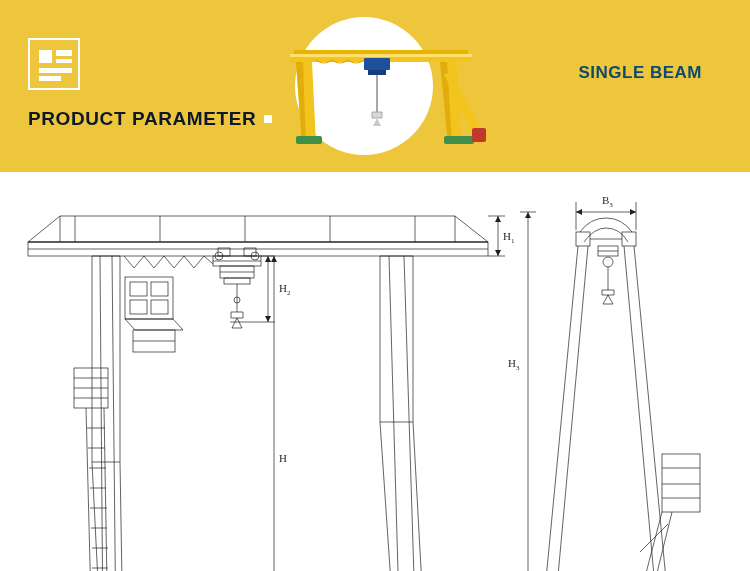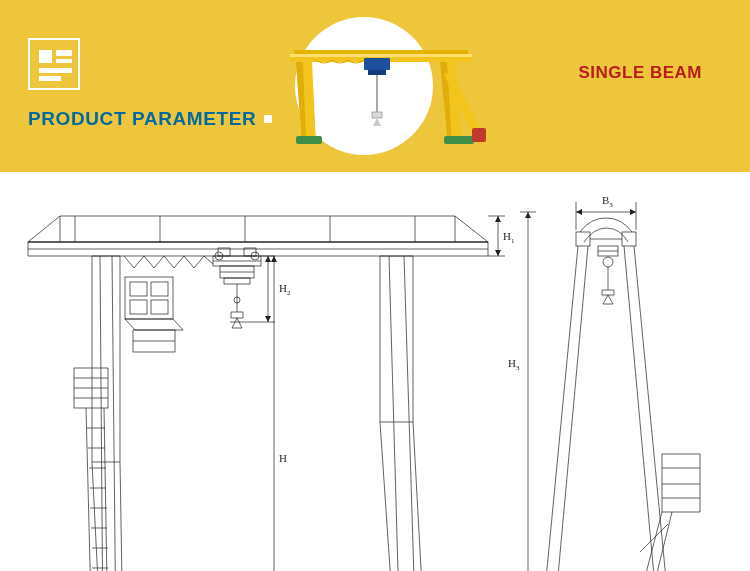--- a/index.html
+++ b/index.html
@@ -42,41 +42,41 @@
     background: #ffffff;
   }
   .logo-box .c1 { left: 9px;  top: 10px; width: 13px; height: 13px; }
   .logo-box .c2 { left: 26px; top: 10px; width: 16px; height: 6px; }
   .logo-box .c3 { left: 26px; top: 19px; width: 16px; height: 4px; }
   .logo-box .c4 { left: 9px;  top: 28px; width: 33px; height: 5px; }
   .logo-box .c5 { left: 9px;  top: 36px; width: 22px; height: 5px; }
 
   .product-title {
     margin-top: 18px;
-    color: #0369a1;
+    color: #0f172a;
     font-size: 19px;
     font-weight: bold;
     letter-spacing: 0.6px;
     white-space: nowrap;
   }
   .product-title .sq {
     display: inline-block;
     width: 8px;
     height: 8px;
     background: #ffffff;
     margin-left: 8px;
     vertical-align: 2px;
   }
 
   .banner-right {
     position: absolute;
     right: 48px;
     top: 60px;
     text-align: left;
-    color: #b91c1c;
+    color: #0c4a6e;
     font-size: 17px;
     font-weight: bold;
     line-height: 25px;
     letter-spacing: 0.5px;
   }
 
   
   .circle {
     position: absolute;
     left: 295px;

